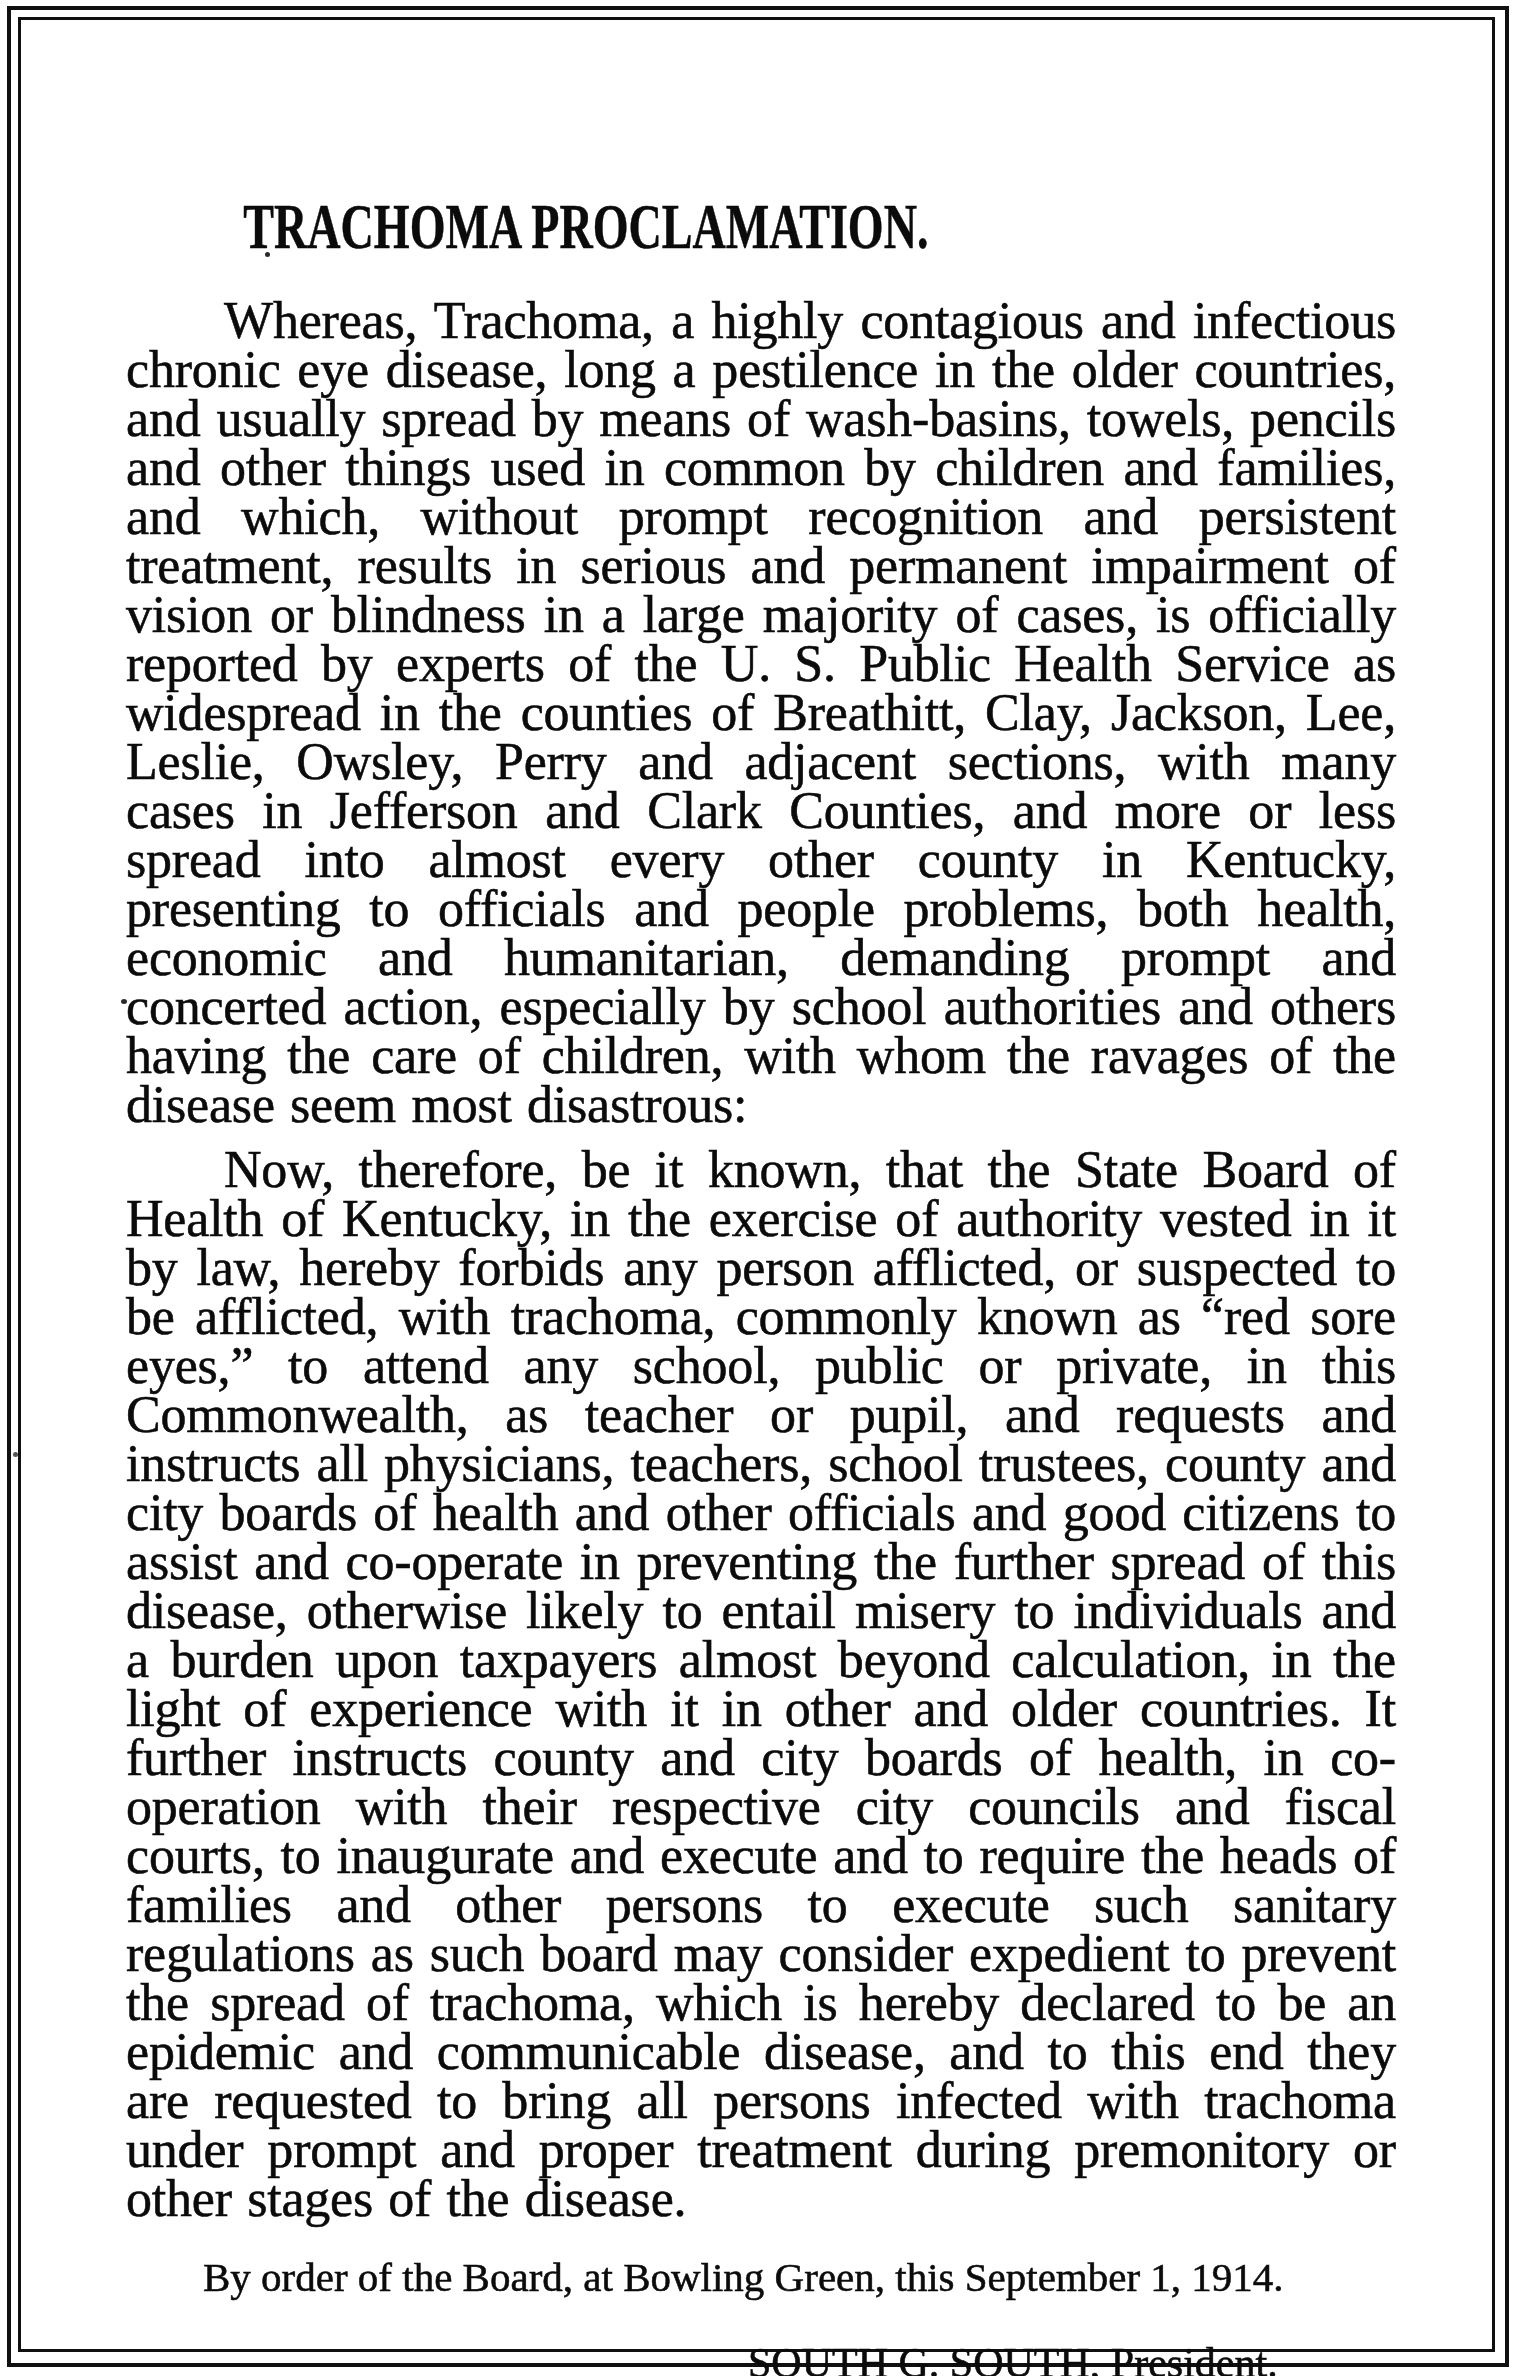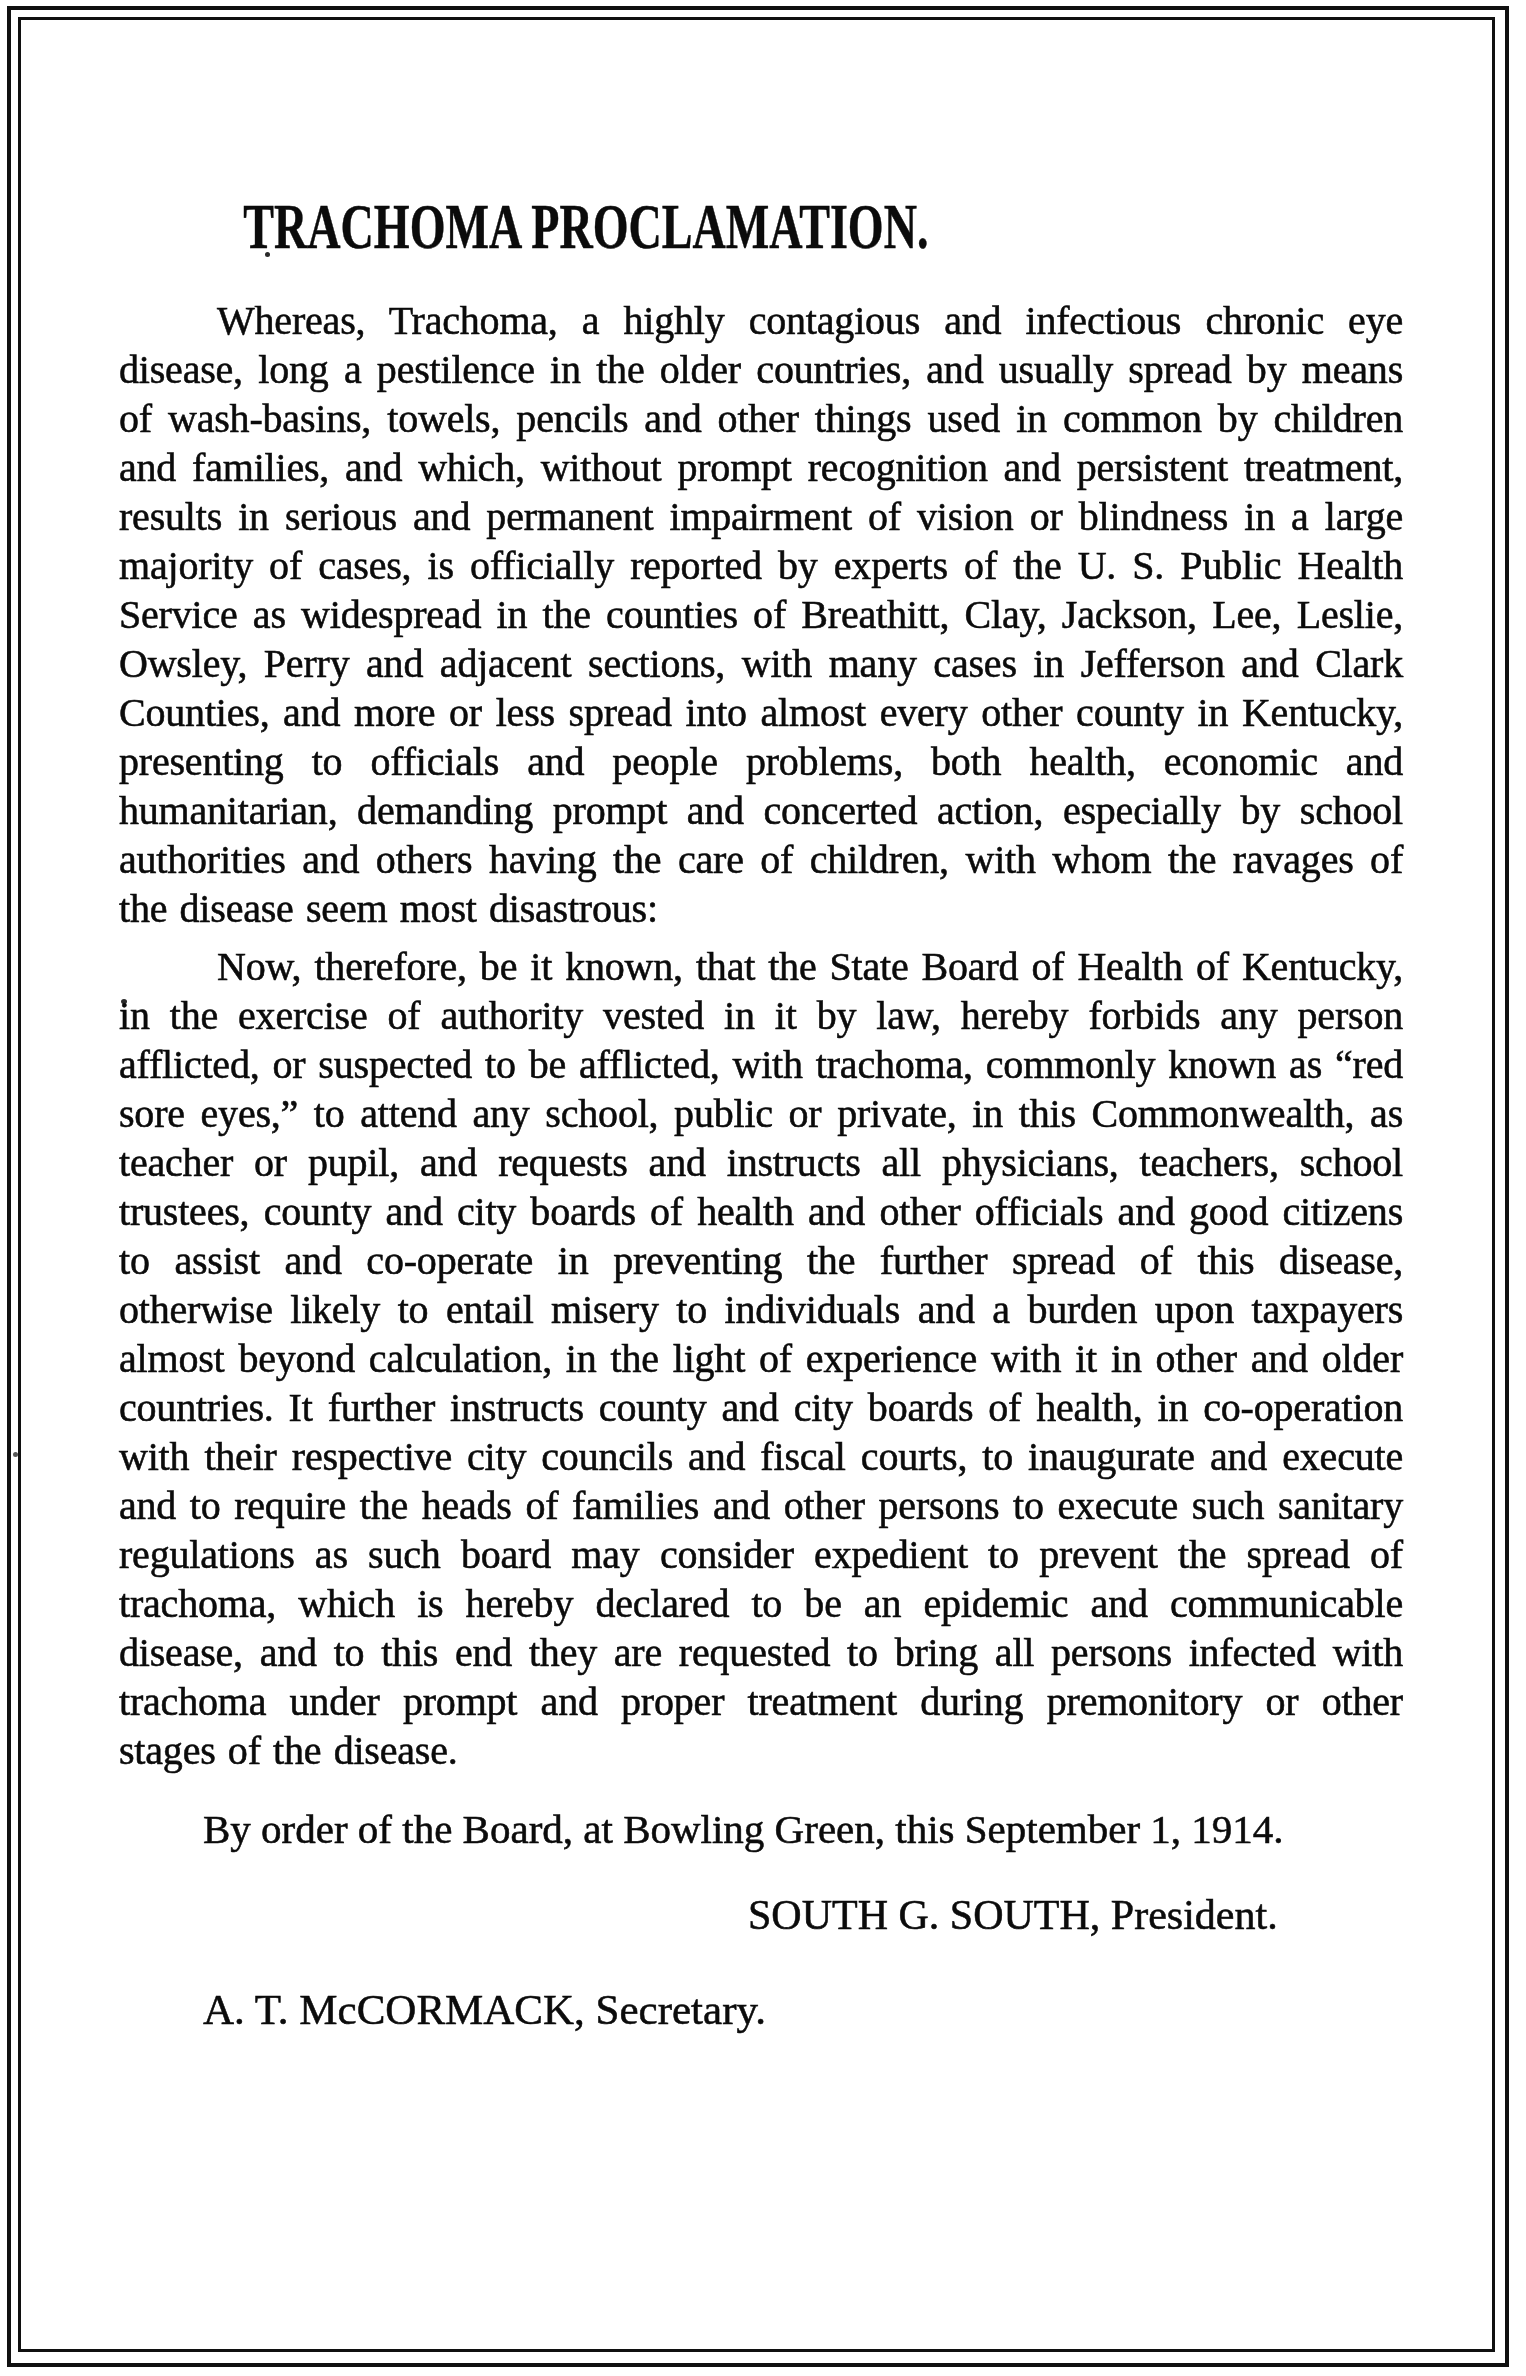--- a/index.html
+++ b/index.html
@@ -42,22 +42,22 @@
     letter-spacing: 0px;
     white-space: nowrap;
     -webkit-text-stroke: 0.5px #0b0b0b;
   }
   .doc-title .condense {
     display: inline-block;
     transform: scaleX(0.72);
     transform-origin: 50% 50%;
   }
   .para {
-    margin: 9px;
-    font-size: 40px;
+    margin: 16px;
+    font-size: 52px;
     line-height: 49px;
     text-align: justify;
     text-indent: 98px;
     letter-spacing: -0.2px;
     word-spacing: 2.5px;
     -webkit-text-stroke: 0.55px #0b0b0b;
   }
   .para.first {
     margin-top: 32px;
   }

